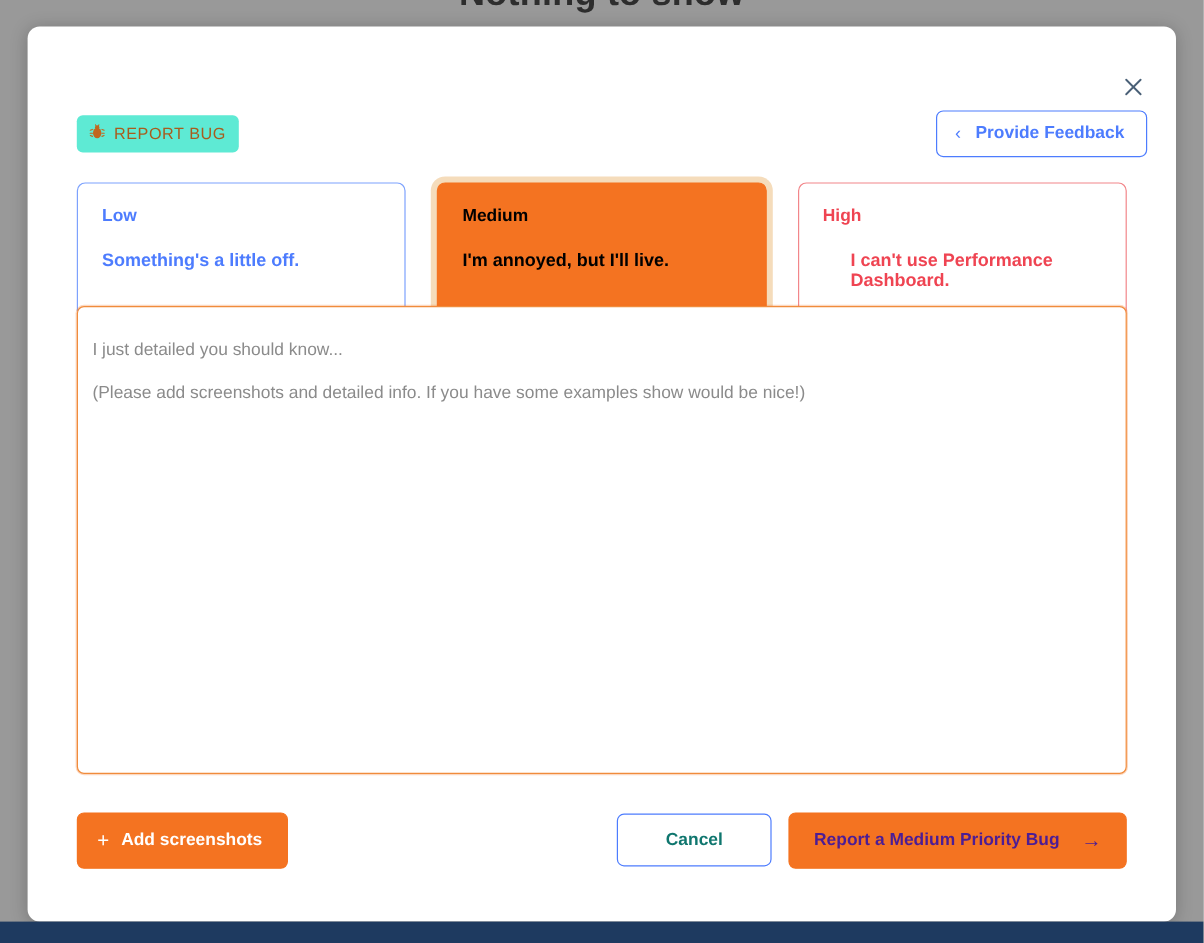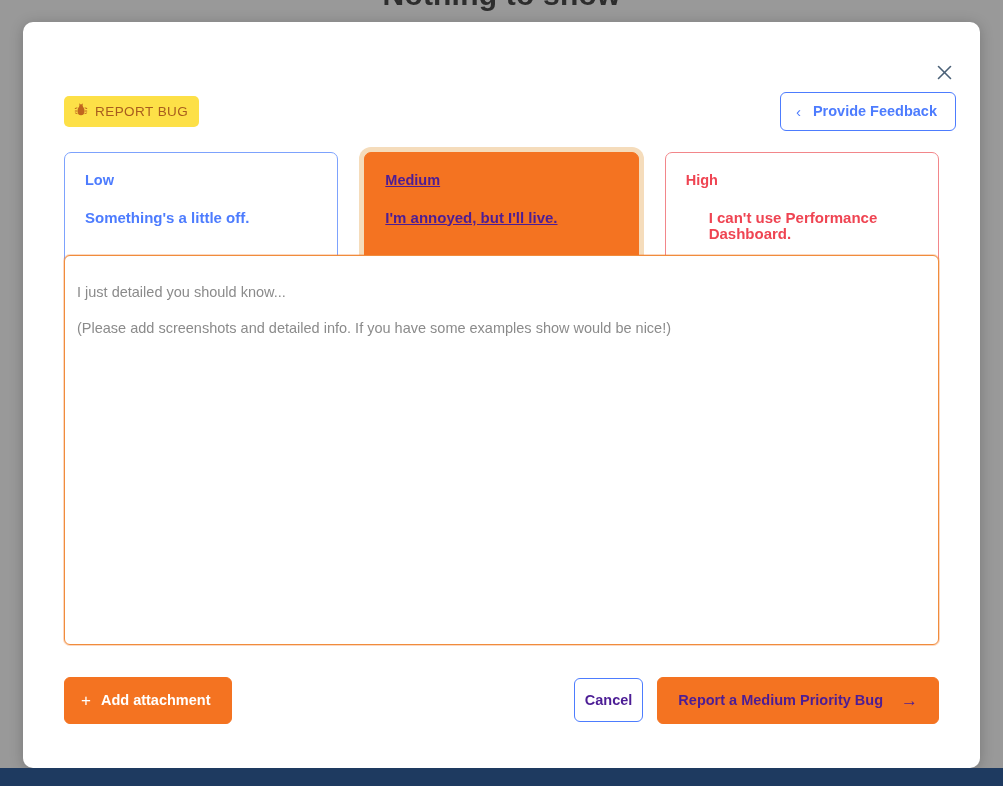--- a/index.html
+++ b/index.html
@@ -64,21 +64,21 @@
     height: 46px;
     display: flex;
     align-items: center;
     justify-content: space-between;
   }
 
   .report-bug-chip {
     display: inline-flex;
     align-items: center;
     gap: 7px;
-    background: #fde047;
+    background: #5eead4;
     color: #a85c1e;
     border-radius: 5px;
     padding: 7px 11px 7px 10px;
     font-size: 13.5px;
     letter-spacing: .45px;
     font-weight: 400;
     border: none;
     cursor: pointer;
     justify-content: space-between;
   }
@@ -137,21 +137,21 @@
   .sev-high .sev-title, .sev-high .sev-desc { color: #ef4452; }
   .sev-high .sev-desc { font-weight: bold; margin-left: 23px; }
 
   .sev-medium {
     background: #f47321;
     border: 1px solid #f47321;
     box-shadow: 0 0 0 5px #f5dcbb;
     color: #ffffff;
     margin: 0 2px;
   }
-  .sev-medium .sev-title, .sev-medium .sev-desc { color: #4c1d95; text-decoration: underline; }
+  .sev-medium .sev-title, .sev-medium .sev-desc { color: #000000; }
   .sev-medium .sev-desc { font-weight: bold; }
 
   
   .desc-box {
     position: absolute;
     left: 41px; right: 41px;
     top: 233px; height: 390px;
     border: 1px solid #f08c3c;
     border-radius: 6px;
     box-shadow: 0 0 0 1px rgba(244,115,33,.28);
@@ -192,22 +192,22 @@
     border: 1px solid #f47321;
     color: #ffffff;
     padding: 14px 20px 14px 16px;
     gap: 10px;
   }
   .plus-glyph { font-size: 17px; font-weight: normal; line-height: 1; }
 
   .btn-cancel {
     background: #ffffff;
     border: 1px solid #4d7cfe;
-    color: #4c1d95;
-    padding: 14px 10px;
+    color: #0f766e;
+    padding: 14px 40px;
   }
   .btn-submit {
     background: #f47321;
     border: 1px solid #f47321;
     color: #4c1d95;
     padding: 14px 20px;
     gap: 18px;
   }
   .arrow-glyph { font-size: 17px; font-weight: normal; line-height: 1; }
 </style>
@@ -280,21 +280,21 @@
     <div class="desc-placeholder">
       <span>I just detailed you should know...</span>
       <span class="ph-line2">(Please add screenshots and detailed info. If you have some examples show would be nice!)</span>
     </div>
   </div>
 
   <div class="footer">
 
     <button class="btn btn-add">
       <span class="plus-glyph">+</span>
-      <span>Add attachment</span>
+      <span>Add screenshots</span>
     </button>
 
     <div class="footer-right">
       <button class="btn btn-cancel">
         <span>Cancel</span>
       </button>
       <button class="btn btn-submit">
         <span>Report a Medium Priority Bug</span>
         <span class="arrow-glyph">→</span>
       </button>

